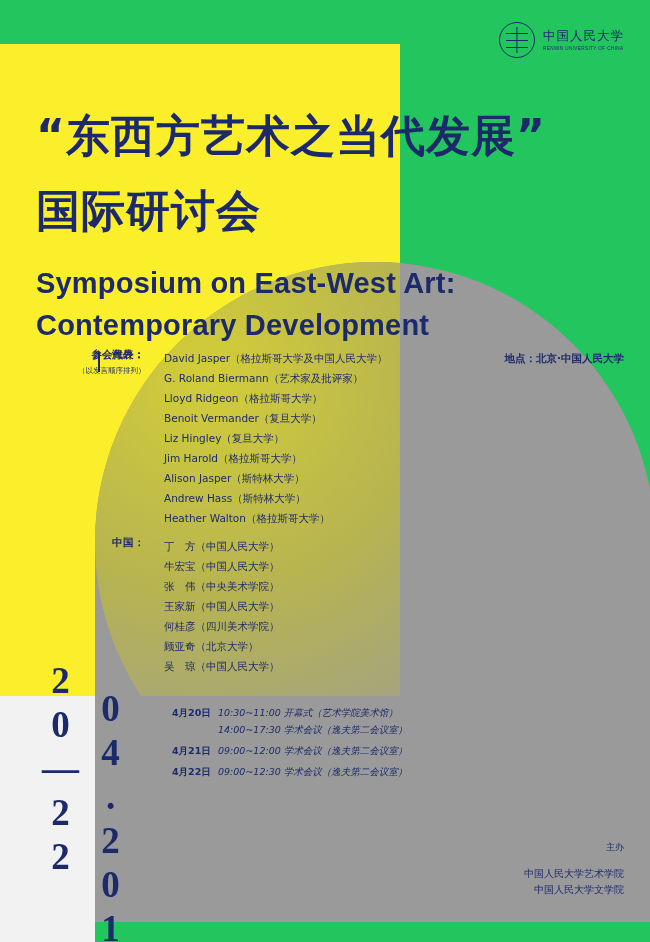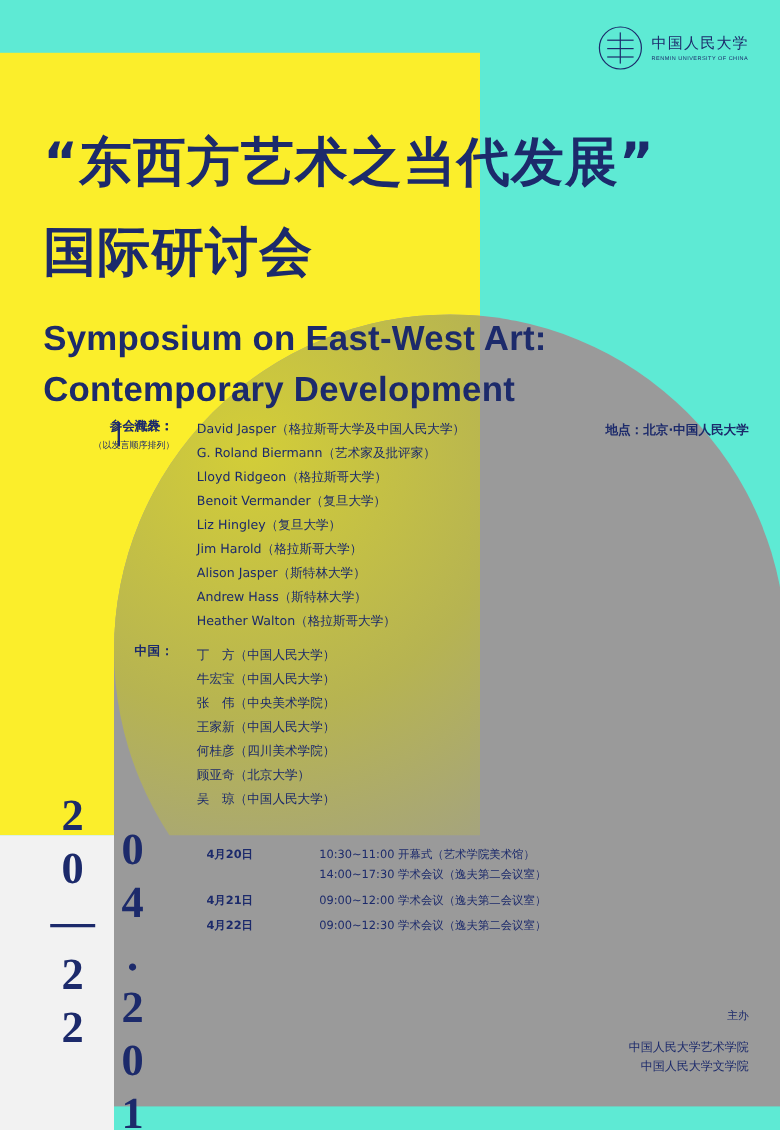--- a/index.html
+++ b/index.html
@@ -7,21 +7,21 @@
     padding: 0;
     background: #ffffff;
   }
   body {
     font-family: "Liberation Sans", sans-serif;
   }
   #poster {
     position: relative;
     width: 650px;
     height: 942px;
-    background: #5eead4;
+    background: #22c55e;
     overflow: hidden;
   }
 
   
   .yellow-block {
     position: absolute;
     left: 0;
     top: 44px;
     width: 400px;
     height: 652px;
@@ -266,32 +266,32 @@
     left: 172px;
     top: 704px;
     z-index: 15;
     color: #1c2a6b;
     font-family: "DejaVu Sans", sans-serif;
     font-size: 9.5px;
     line-height: 17px;
   }
   .sched-day {
     display: flex;
-    gap: 48px;
   }
   .sched-day + .sched-day {
     margin-top: 4px;
   }
   .sched-date {
     width: 46px;
     flex: none;
     font-weight: bold;
   }
   .sched-rows .srow {
     white-space: nowrap;
+    font-style: italic;
   }
 
   
   .organizers {
     position: absolute;
     right: 26px;
     bottom: 44px;
     z-index: 15;
     text-align: right;
     color: #1c2a6b;

